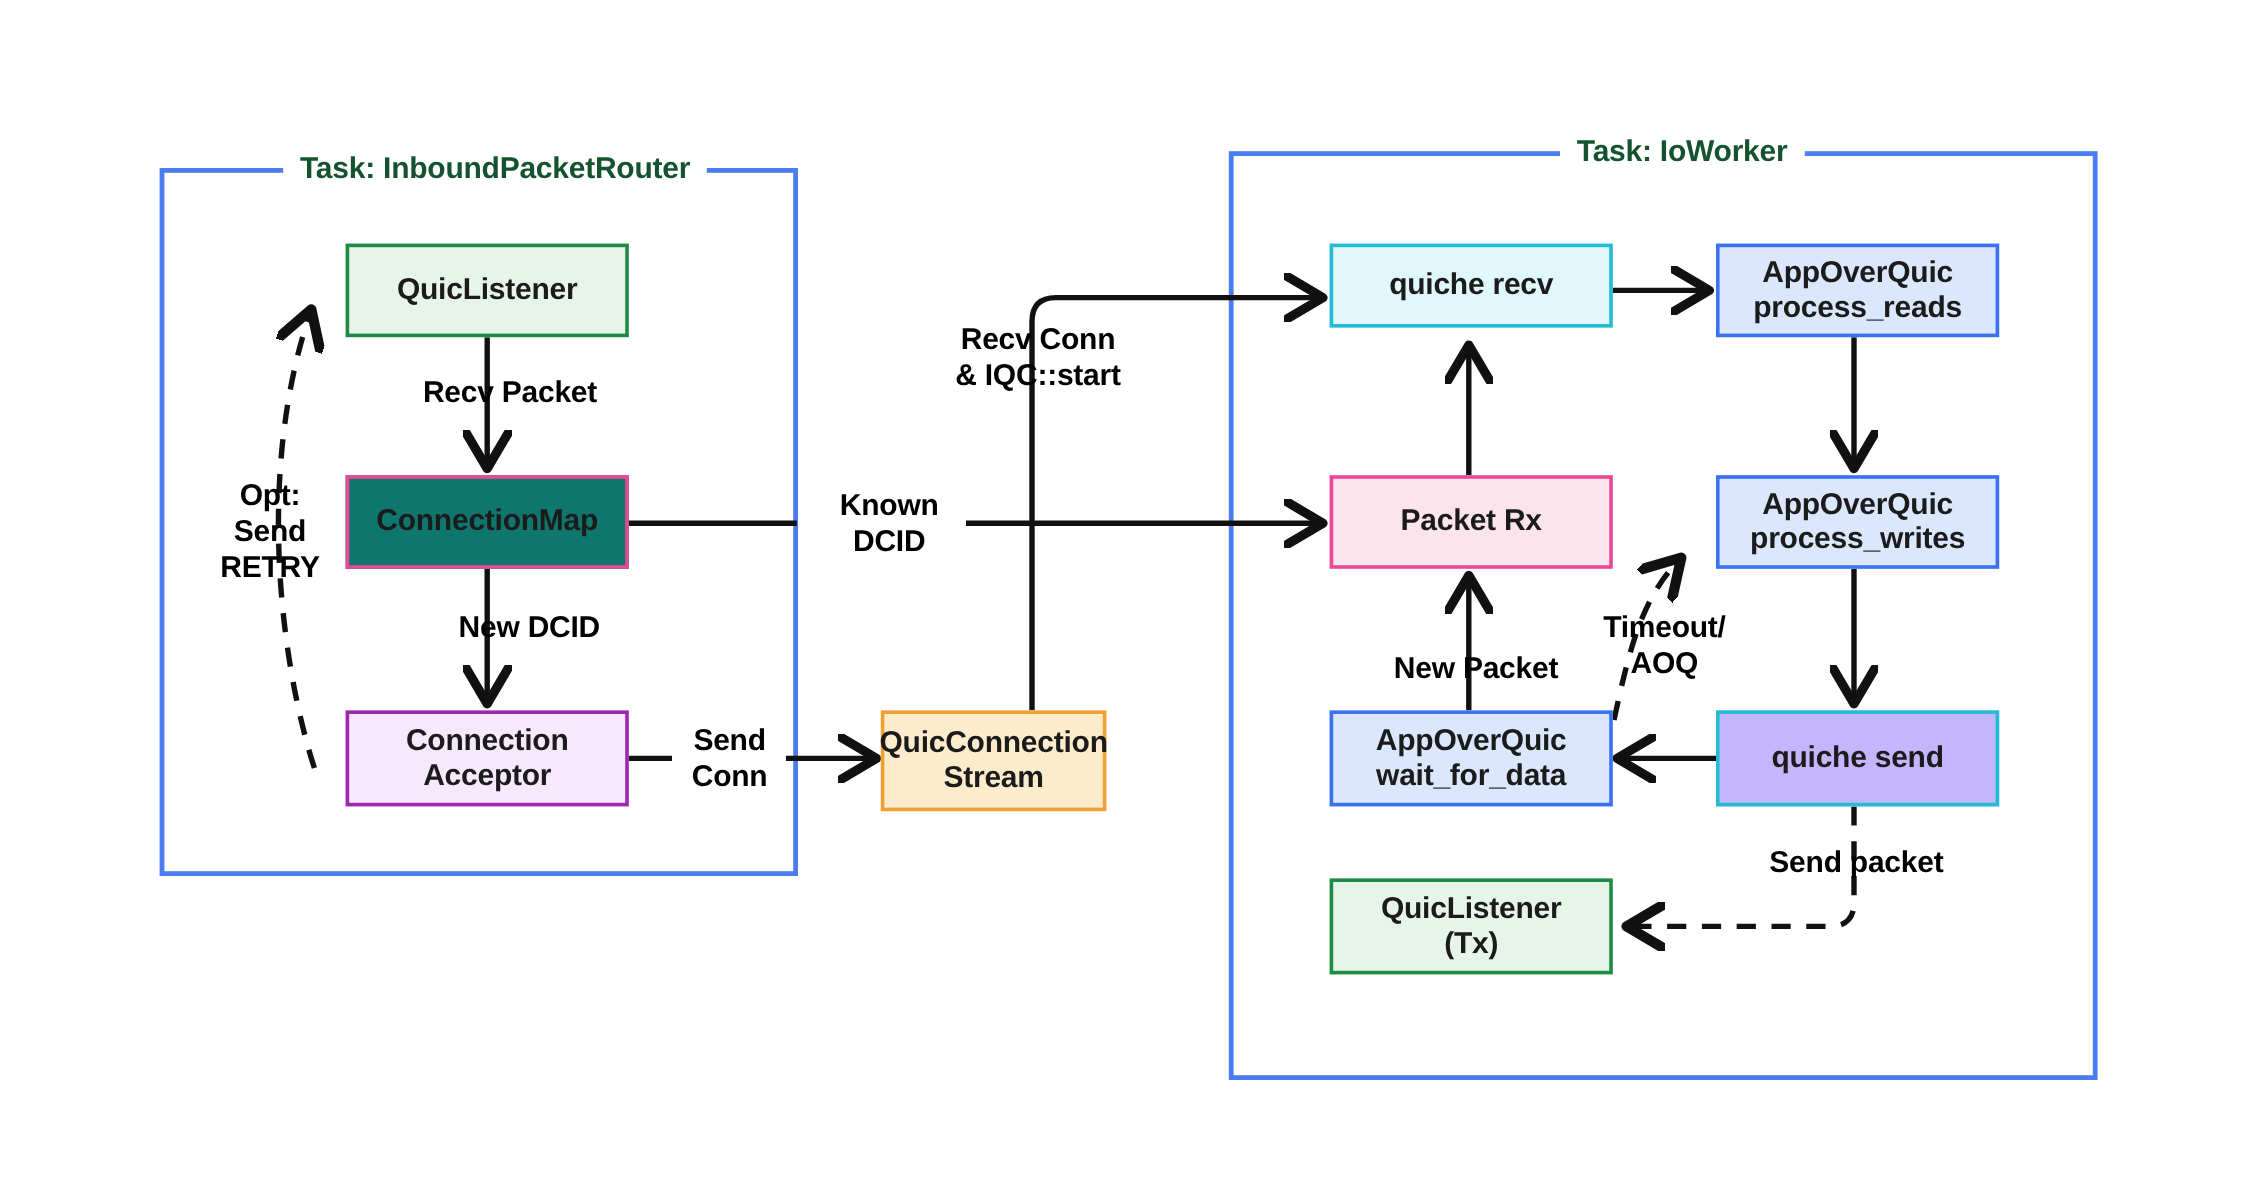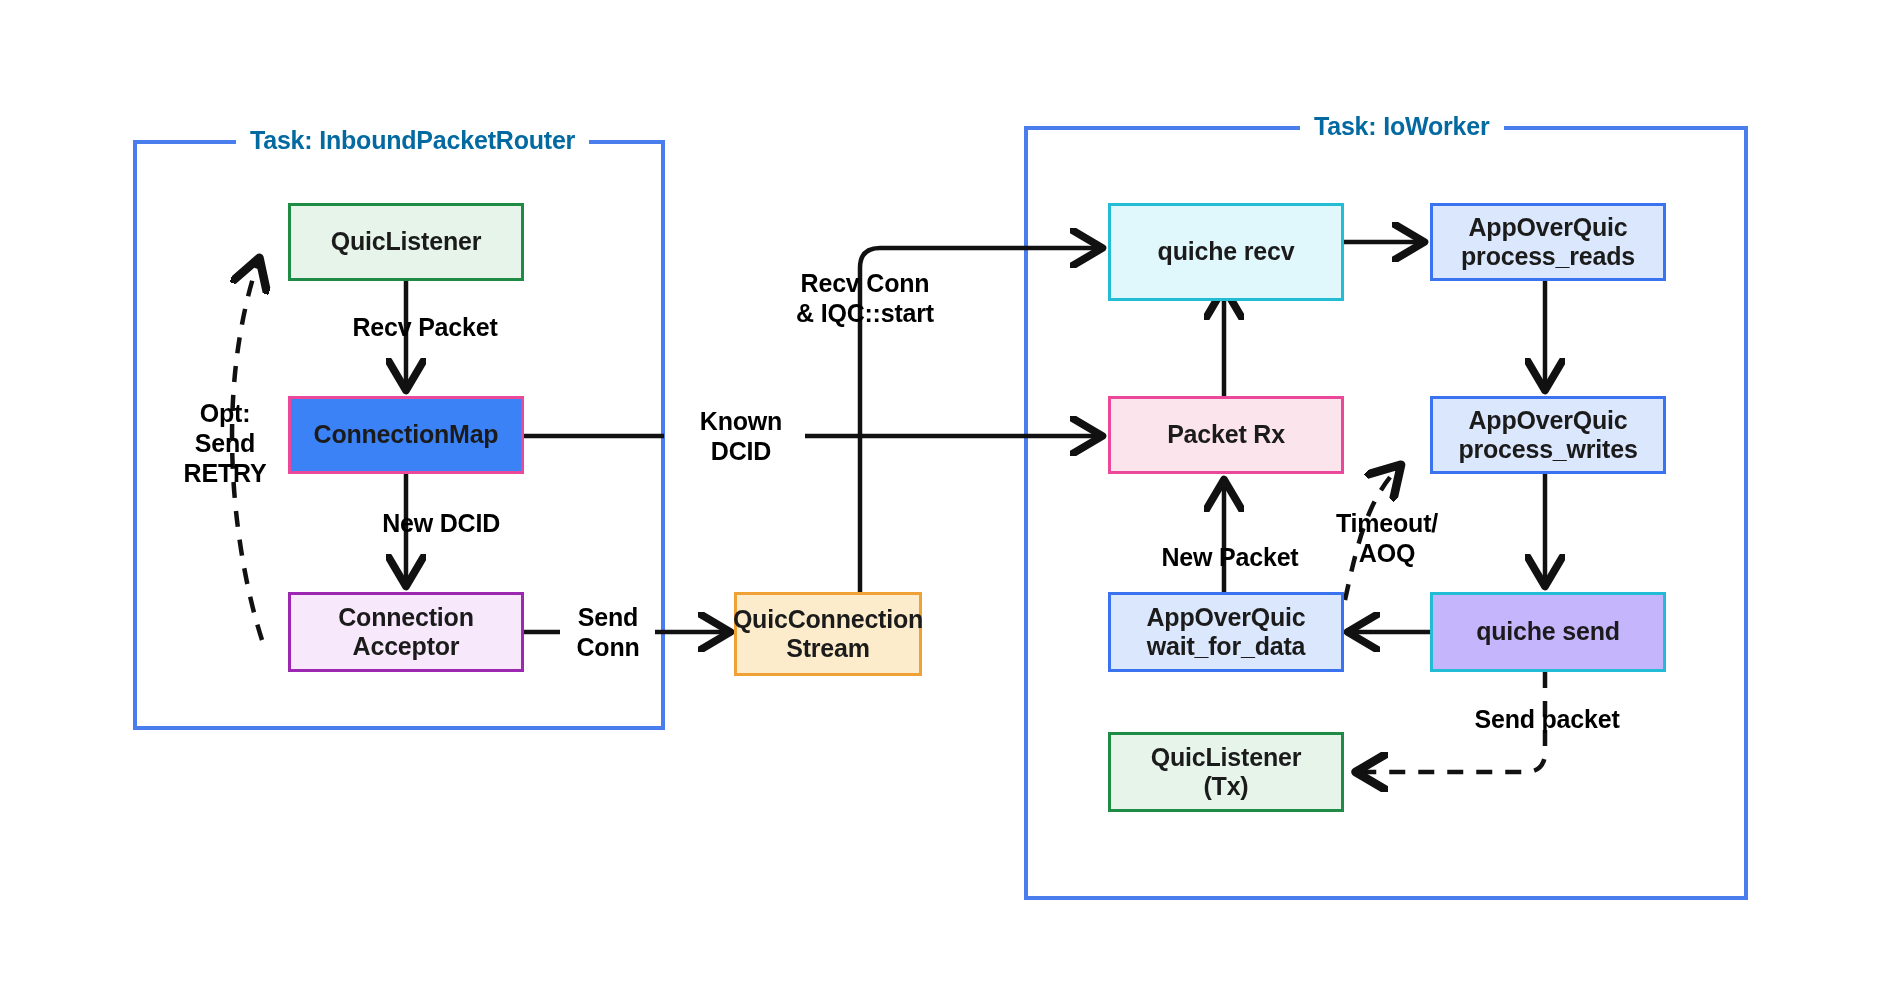--- a/index.html
+++ b/index.html
@@ -48,21 +48,21 @@
     font-size: 25px;
     line-height: 1.2;
     text-align: center;
     white-space: pre-line;
     letter-spacing: -0.2px;
   }
   .panel-title {
     position: absolute;
     font-weight: bold;
     font-size: 25px;
-    color: #0369a1;
+    color: #14532d;
     background: #ffffff;
     padding: 0 14px;
     white-space: nowrap;
     letter-spacing: -0.2px;
   }
   .panel {
     position: absolute;
     box-sizing: border-box;
     border: 4px solid #4a7dee;
     background: transparent;
@@ -123,31 +123,31 @@
       <path d="M1345,600 C1358,540 1368,500 1398,468" marker-end="url(#ahd)"></path>
 
       <path d="M1545,672 L1545,752 Q1545,772 1525,772 L1360,772" marker-end="url(#ahd)"></path>
     </g>
   </svg>
 
   <div class="node" style="left:288px; top:203px; width:236px; height:78px;
               border-color:#1e8c45; background:#e6f4ea;">QuicListener</div>
 
   <div class="node" style="left:288px; top:396px; width:236px; height:78px;
-              border-color:#ec4899; background:#3b82f6;">ConnectionMap</div>
+              border-color:#ec4899; background:#0f766e;">ConnectionMap</div>
 
   <div class="node" style="left:288px; top:592px; width:236px; height:80px;
               border-color:#9c27b0; background:#f8e8fb;">Connection
 Acceptor</div>
 
   <div class="node" style="left:734px; top:592px; width:188px; height:84px;
               border-color:#f0a135; background:#fdeccb;">QuicConnection
 Stream</div>
 
-  <div class="node" style="left:1108px; top:203px; width:236px; height:98px;
+  <div class="node" style="left:1108px; top:203px; width:236px; height:70px;
               border-color:#22bcd4; background:#e0f7fb;">quiche recv</div>
 
   <div class="node" style="left:1430px; top:203px; width:236px; height:78px;
               border-color:#3b72f0; background:#dbe7fd;">AppOverQuic
 process_reads</div>
 
   <div class="node" style="left:1108px; top:396px; width:236px; height:78px;
               border-color:#ec4899; background:#fce4ec;">Packet Rx</div>
 
   <div class="node" style="left:1430px; top:396px; width:236px; height:78px;

